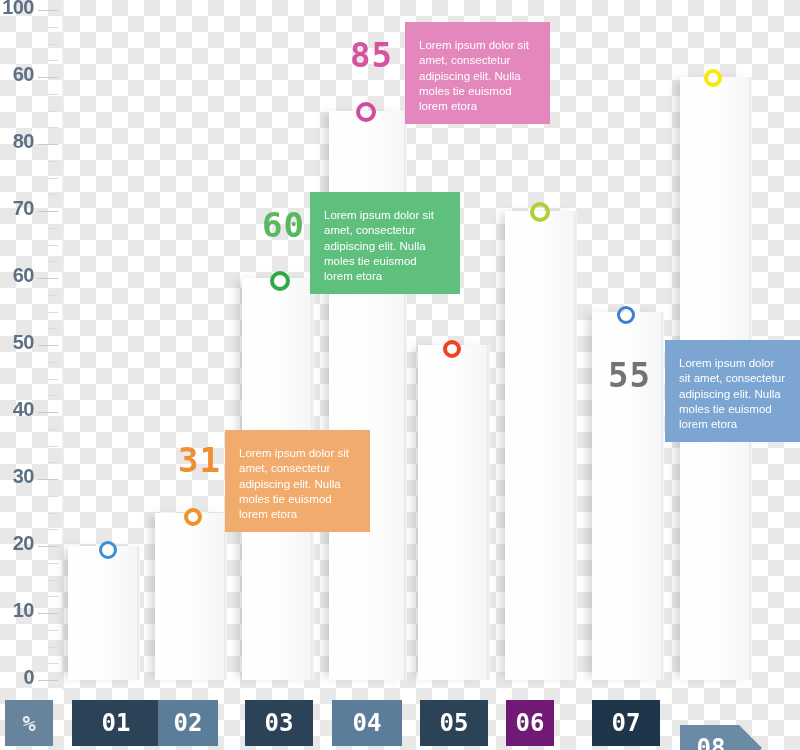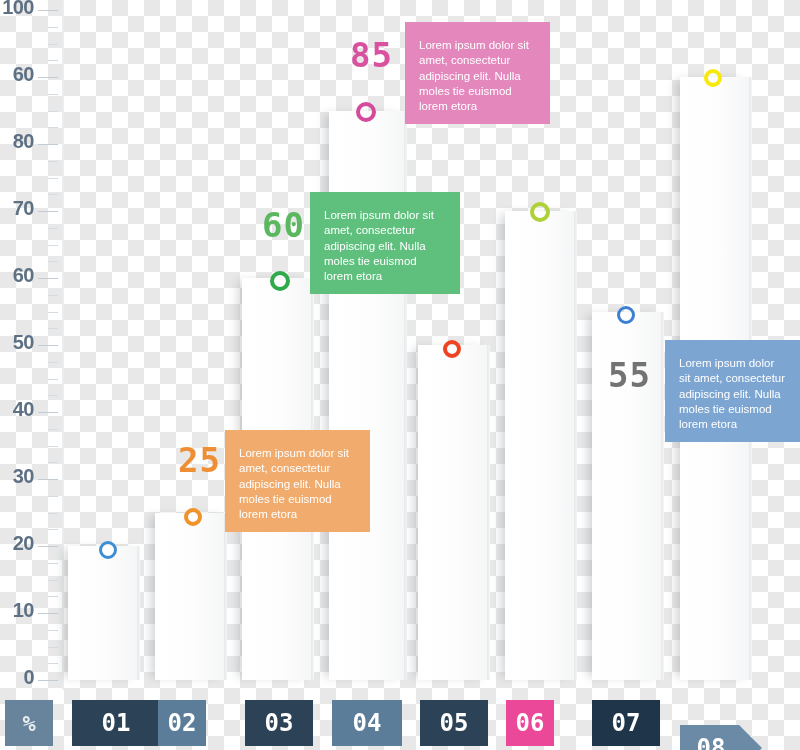--- a/index.html
+++ b/index.html
@@ -223,43 +223,43 @@
       <div class="ring" style="left: 184px; top: 508px; width: 18px; height: 18px; border: 4px solid rgb(240, 147, 43);"></div>
       <div class="ring" style="left: 270px; top: 271px; width: 20px; height: 20px; border: 4px solid rgb(46, 170, 74);"></div>
       <div class="ring" style="left: 356px; top: 102px; width: 20px; height: 20px; border: 4px solid rgb(212, 75, 156);"></div>
       <div class="ring" style="left: 443px; top: 340px; width: 18px; height: 18px; border: 4px solid rgb(239, 68, 35);"></div>
       <div class="ring" style="left: 530px; top: 202px; width: 20px; height: 20px; border: 4px solid rgb(176, 208, 56);"></div>
       <div class="ring" style="left: 617px; top: 306px; width: 18px; height: 18px; border: 3.5px solid rgb(61, 127, 208);"></div>
       <div class="ring" style="left: 704px; top: 69px; width: 18px; height: 18px; border: 4px solid rgb(249, 232, 14);"></div>
     </div>
 
   <div id="callouts-layer">
-      <div class="callout-num" style="left: 178px; top: 443px; color: rgb(239, 143, 53);">25</div>
+      <div class="callout-num" style="left: 178px; top: 443px; color: rgb(239, 143, 53);">31</div>
       <div class="callout-box" style="left: 225px; top: 430px; width: 145px; min-height: 75px; background: rgb(240, 171, 109);">
         <p>Lorem ipsum dolor sit amet, consectetur adipiscing elit. Nulla moles tie euismod lorem etora</p>
       </div>
       <div class="callout-num" style="left: 262px; top: 208px; color: rgb(92, 184, 96);">60</div>
       <div class="callout-box" style="left: 310px; top: 192px; width: 150px; min-height: 75px; background: rgb(95, 192, 126);">
         <p>Lorem ipsum dolor sit amet, consectetur adipiscing elit. Nulla moles tie euismod lorem etora</p>
       </div>
       <div class="callout-num" style="left: 350px; top: 38px; color: rgb(217, 82, 159);">85</div>
       <div class="callout-box" style="left: 405px; top: 22px; width: 145px; min-height: 74px; background: rgb(228, 135, 189);">
         <p>Lorem ipsum dolor sit amet, consectetur adipiscing elit. Nulla moles tie euismod lorem etora</p>
       </div>
       <div class="callout-num" style="left: 608px; top: 358px; color: #737373;">55</div>
       <div class="callout-box" style="left: 665px; top: 340px; width: 135px; min-height: 75px; background: rgb(124, 165, 209);">
         <p>Lorem ipsum dolor sit amet, consectetur adipiscing elit. Nulla moles tie euismod lorem etora</p>
       </div>
     </div>
 
   <div id="x-labels">
       <div class="xbox pct" style="left: 5px; width: 48px; background: rgb(103, 132, 156);">%</div>
       <div class="xbox" style="left: 72px; width: 88px; background: rgb(43, 66, 87);">01</div>
-      <div class="xbox" style="left: 158px; width: 48px; background: rgb(92, 125, 154);">02</div>
+      <div class="xbox" style="left: 158px; width: 60px; background: rgb(92, 125, 154);">02</div>
       <div class="xbox" style="left: 245px; width: 68px; background: rgb(43, 66, 87);">03</div>
       <div class="xbox" style="left: 332px; width: 70px; background: rgb(92, 125, 154);">04</div>
       <div class="xbox" style="left: 420px; width: 68px; background: rgb(43, 66, 87);">05</div>
-      <div class="xbox" style="left: 506px; width: 48px; background: #ec4899;">06</div>
+      <div class="xbox" style="left: 506px; width: 48px; background: #701a75;">06</div>
       <div class="xbox" style="left: 592px; width: 68px; background: rgb(31, 53, 73);">07</div>
       <div class="xbox arrow" style="left: 680px; width: 82px; background: rgb(107, 138, 165); margin-top: 25px;">08</div>
     </div>
 
 </div>
 
 </body></html>

